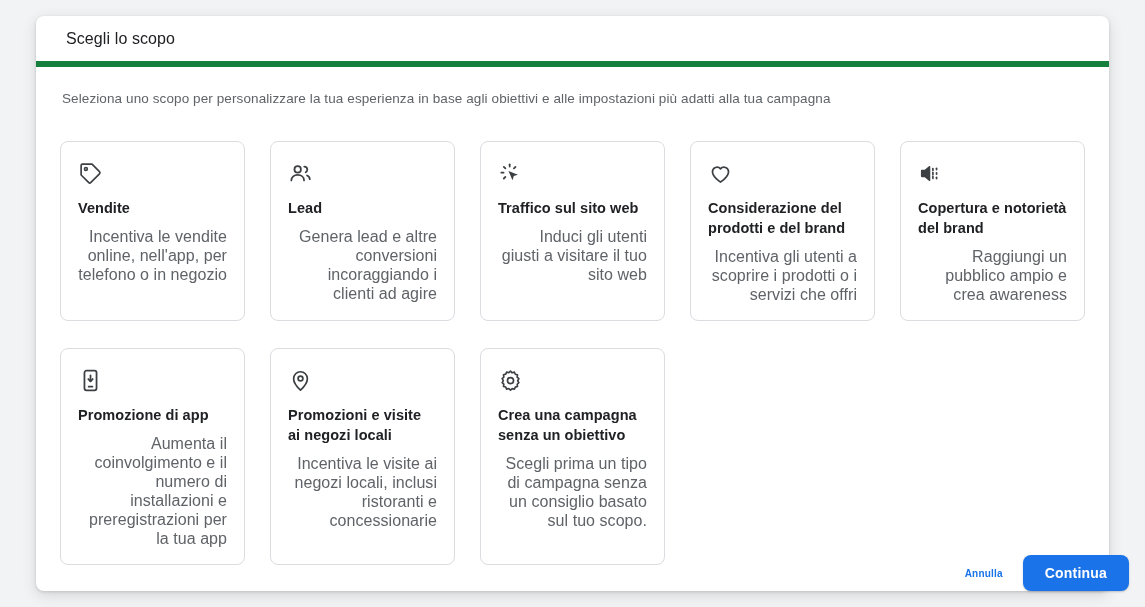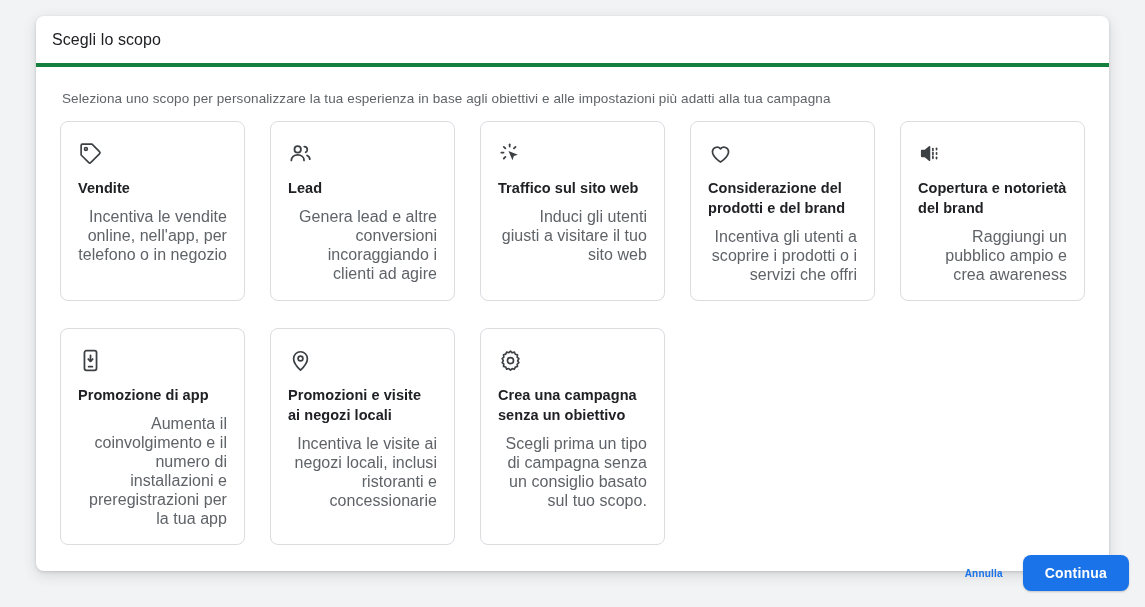--- a/index.html
+++ b/index.html
@@ -31,39 +31,39 @@
     background: #ffffff;
     border-radius: 8px;
     box-shadow: 0 1px 3px rgba(60,64,67,0.18), 0 4px 14px rgba(60,64,67,0.16);
     overflow: hidden;
   }
 
   .dialog-header {
     height: 51px;
     display: flex;
     align-items: center;
-    padding: 0 16px;
-    border-bottom: 4px solid #15803d;
+    padding: 0 30px;
+    border-bottom: 6px solid #15803d;
     box-sizing: border-box;
   }
   .dialog-title {
     font-size: 16px;
     color: #202124;
     letter-spacing: 0.1px;
   }
 
   .dialog-body {
     padding: 22px 24px 26px 24px;
   }
 
   .dialog-subtitle {
     font-size: 13.5px;
     color: #5f6368;
     line-height: 20px;
-    margin: 0 0 12px 2px;
+    margin: 0 0 32px 2px;
     letter-spacing: 0.1px;
   }
 
   
   .card-grid {
     display: grid;
     grid-template-columns: repeat(5, 1fr);
     column-gap: 25px;
     row-gap: 27px;
   }

